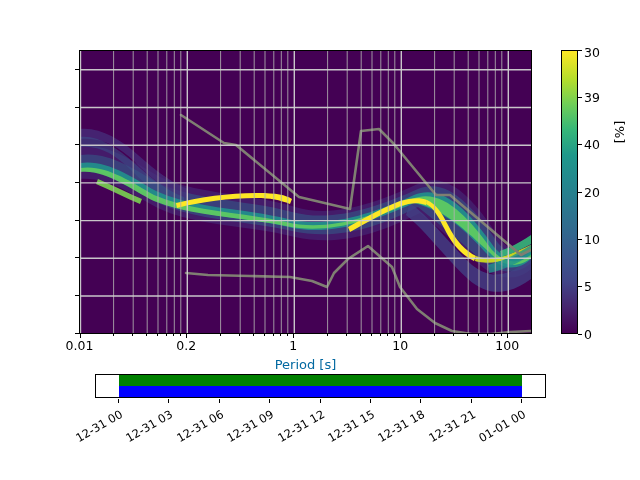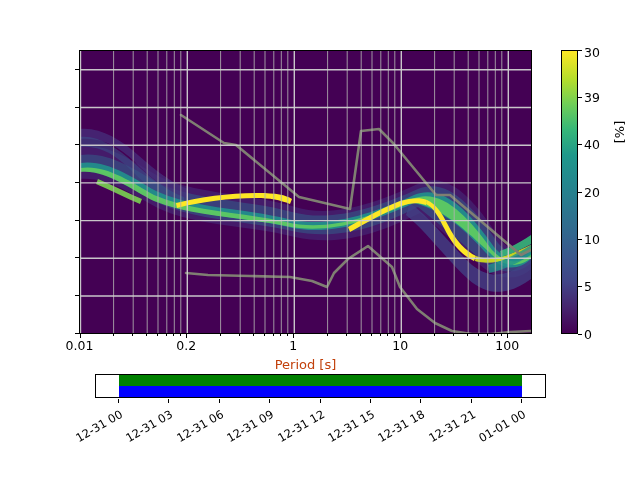--- a/index.html
+++ b/index.html
@@ -22,21 +22,21 @@
   }
   #axes svg{position:absolute;left:0;top:0;}
   .xtlab{
     position:absolute;font-size:12.5px;color:#000;
     transform:translateX(-50%);white-space:nowrap;
   }
   .xtick{position:absolute;width:1px;height:4px;background:#000;}
   .xtickm{position:absolute;width:1px;height:2px;background:#000;}
   #xlabel{
     left:79px;top:357px;width:453px;text-align:center;
-    font-size:13px;color:#c2410c;
+    font-size:13px;color:#0369a1;
   }
   
   #cbar{
     left:561px;top:50px;width:17px;height:284px;
     border:1px solid #000;box-sizing:border-box;
     background:linear-gradient(to top,
       #440154 0%,  #46246e 9%,  #414487 18%, #39568c 27%,
       #31688e 36%, #2a788e 45%, #23888e 54%, #1f988b 63%,
       #35b779 72%, #6ece58 81%, #b5de2b 90%, #fde725 100%);
   }

